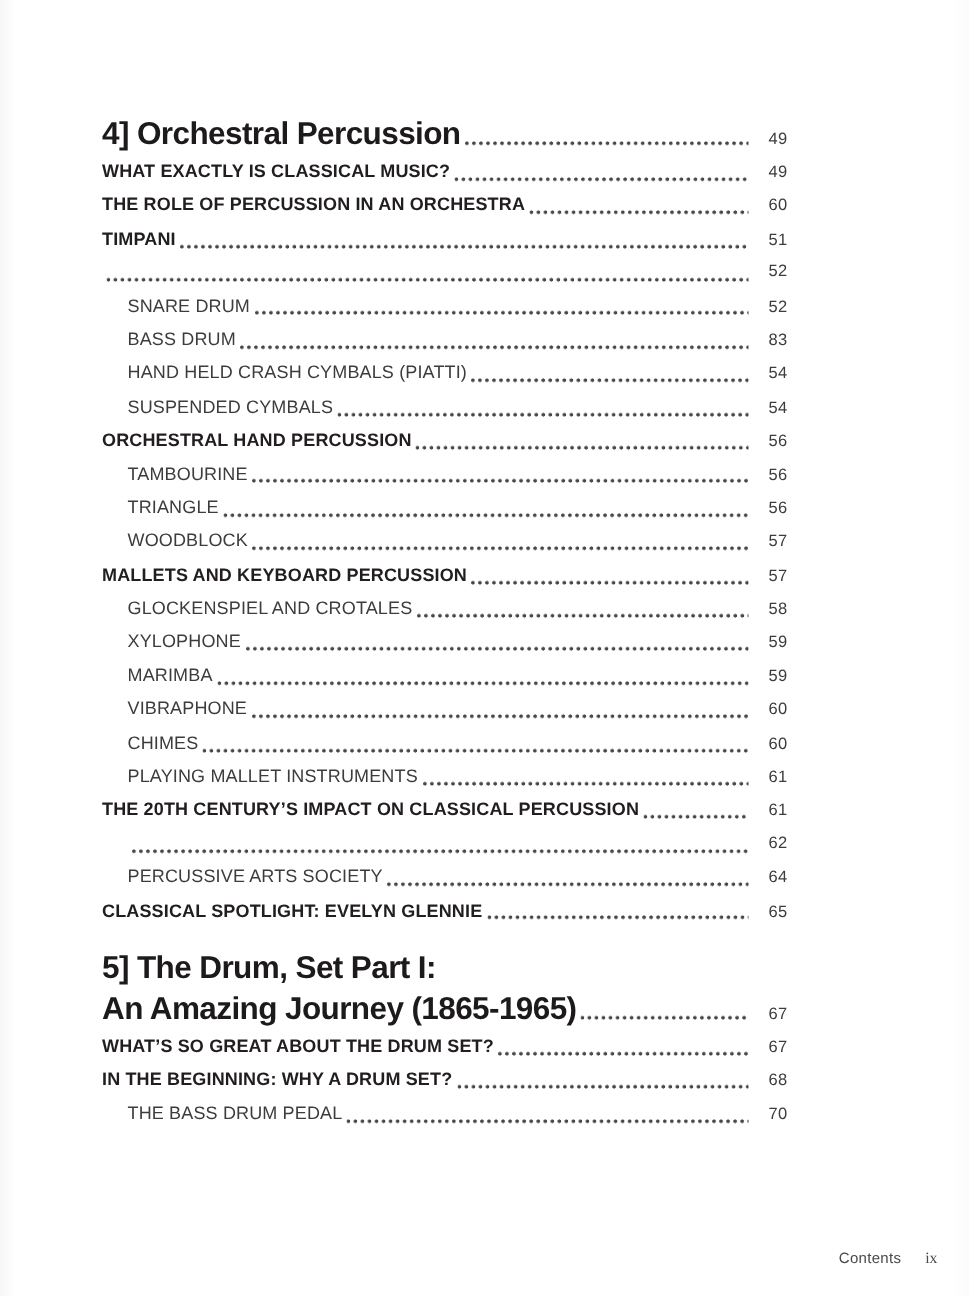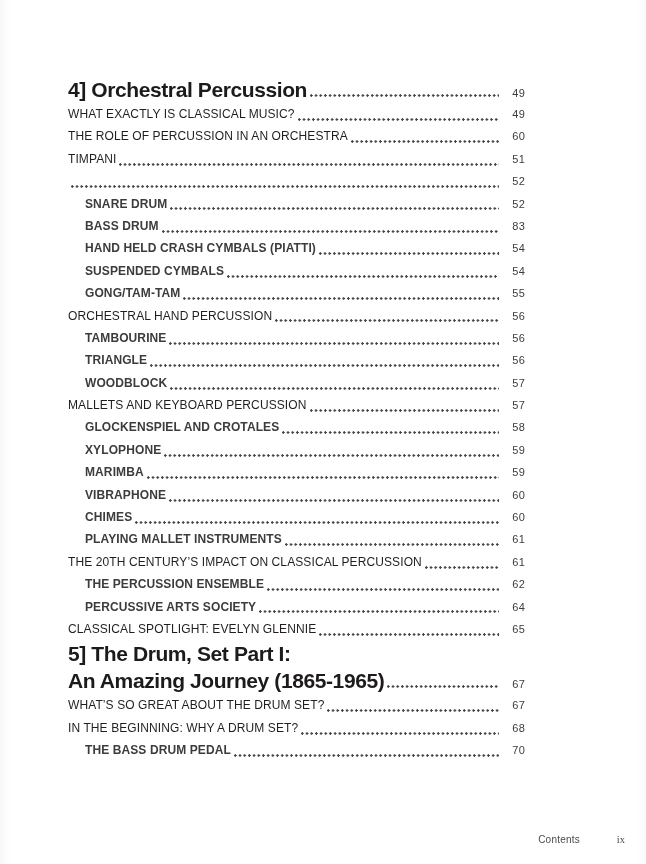--- a/index.html
+++ b/index.html
@@ -12,21 +12,21 @@
   .page {
     position: relative;
     width: 646px; height: 864px;
     background: linear-gradient(90deg, #f7f7f7 0px, #ffffff 10px, #ffffff 636px, #fbfbfb 646px);
   }
   .toc {
     position: absolute;
     top: 76px; left: 68px;
     width: 457px;
   }
-  .toc-section + .toc-section { }
+  .toc-section + .toc-section { margin-top: 14px; }
 
   
   .heading-line, .heading-row {
     font-size: 21px;
     font-weight: bold;
     letter-spacing: -0.4px;
     color: #1d1a1b;
     line-height: 27px;
     height: 27px;
     white-space: nowrap;
@@ -37,23 +37,23 @@
   
   .row {
     display: flex;
     align-items: baseline;
     height: 22.4px;
     line-height: 22.4px;
     font-size: 12px;
     white-space: nowrap;
   }
   .row .label { letter-spacing: 0.1px; }
-  .row.l1 .label { font-weight: normal; color: #221e1f; }
+  .row.l1 .label { font-weight: bold; color: #221e1f; }
   .row.l2 { padding-left: 17px; }
-  .row.l2 .label { font-weight: bold; color: #3c3c3c; text-align: center; }
+  .row.l2 .label { font-weight: normal; color: #3c3c3c; text-align: center; }
 
   
   .leader {
     flex: 1 1 auto;
     align-self: flex-end;
     height: 3px;
     margin: 0 4px 4.5px 3px;
     background-image: radial-gradient(circle at 1.3px 1.5px, #474747 1.05px, rgba(0,0,0,0) 1.4px);
     background-size: 4.7px 3px;
     background-repeat: repeat-x;
@@ -67,21 +67,21 @@
     color: #3c3c3c;
     min-width: 22px;
     text-align: right;
   }
 
   .footer {
     position: absolute;
     right: 21px; bottom: 19px;
     display: flex;
     align-items: baseline;
-    gap: 37px;
+    gap: 16px;
   }
   .footer-label { font-size: 10px; color: #4a4a4a; letter-spacing: 0.2px; }
   .footer-page  { font-size: 10.5px; color: #4a4a4a; font-family: "Liberation Serif", "DejaVu Serif", serif; text-align: center; }
 </style>
 </head>
 <body>
 
 <div class="page">
   <main class="toc">
       <section class="toc-section">
@@ -122,25 +122,20 @@
         <div class="row l2">
           <span class="label">HAND HELD CRASH CYMBALS (PIATTI)</span>
           <span class="leader"></span>
           <span class="pagenum">54</span>
         </div>
         <div class="row l2">
           <span class="label">SUSPENDED CYMBALS</span>
           <span class="leader"></span>
           <span class="pagenum">54</span>
         </div>
-        <div class="row l2">
-          <span class="label">GONG/TAM-TAM</span>
-          <span class="leader"></span>
-          <span class="pagenum">55</span>
-        </div>
         <div class="row l1">
           <span class="label">ORCHESTRAL HAND PERCUSSION</span>
           <span class="leader"></span>
           <span class="pagenum">56</span>
         </div>
         <div class="row l2">
           <span class="label">TAMBOURINE</span>
           <span class="leader"></span>
           <span class="pagenum">56</span>
         </div>
@@ -188,21 +183,20 @@
           <span class="label">PLAYING MALLET INSTRUMENTS</span>
           <span class="leader"></span>
           <span class="pagenum">61</span>
         </div>
         <div class="row l1">
           <span class="label">THE 20TH CENTURY’S IMPACT ON CLASSICAL PERCUSSION</span>
           <span class="leader"></span>
           <span class="pagenum">61</span>
         </div>
         <div class="row l2">
-          <span class="label">THE PERCUSSION ENSEMBLE</span>
           <span class="leader"></span>
           <span class="pagenum">62</span>
         </div>
         <div class="row l2">
           <span class="label">PERCUSSIVE ARTS SOCIETY</span>
           <span class="leader"></span>
           <span class="pagenum">64</span>
         </div>
         <div class="row l1">
           <span class="label">CLASSICAL SPOTLIGHT: EVELYN GLENNIE</span>

